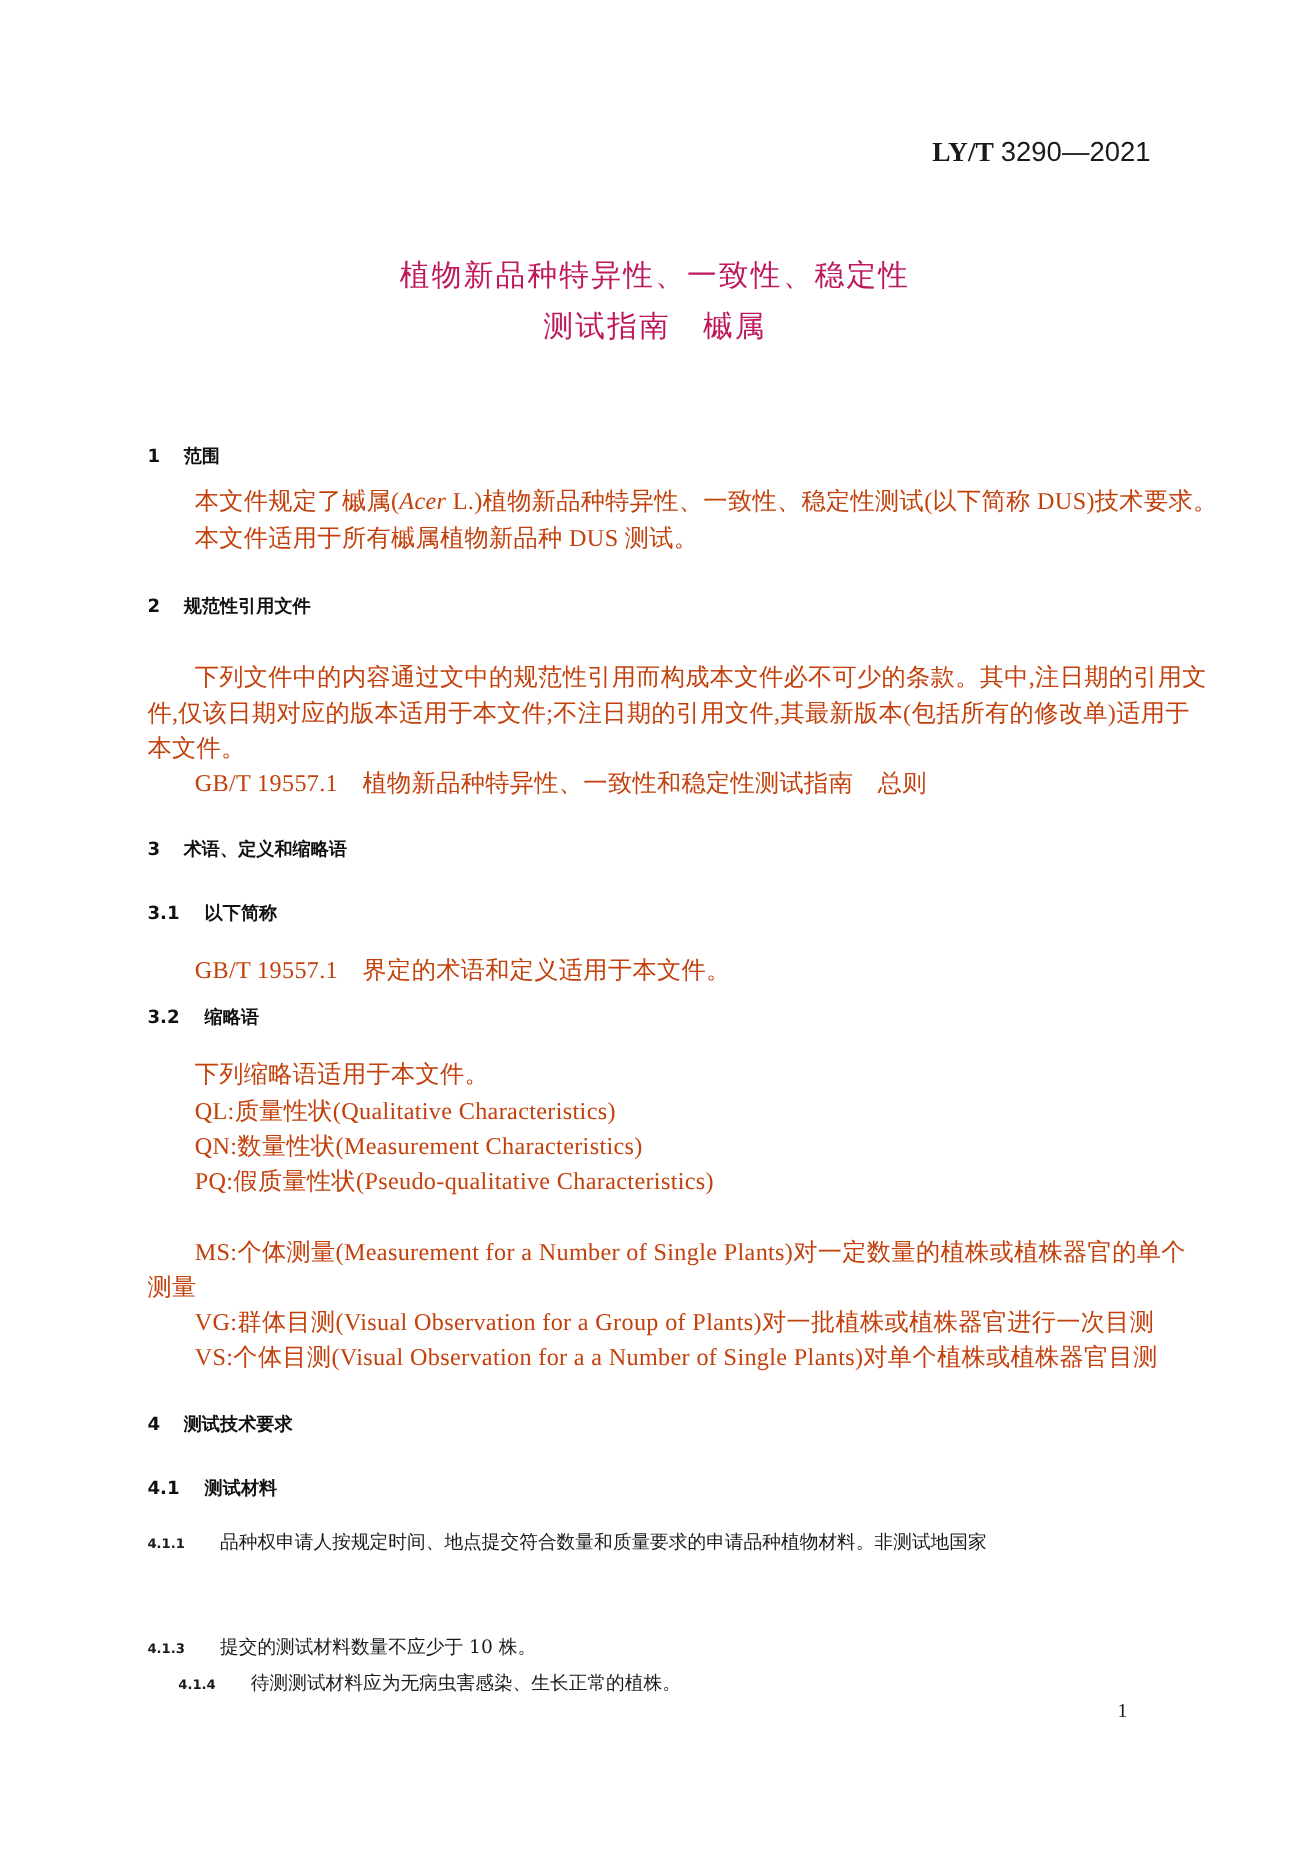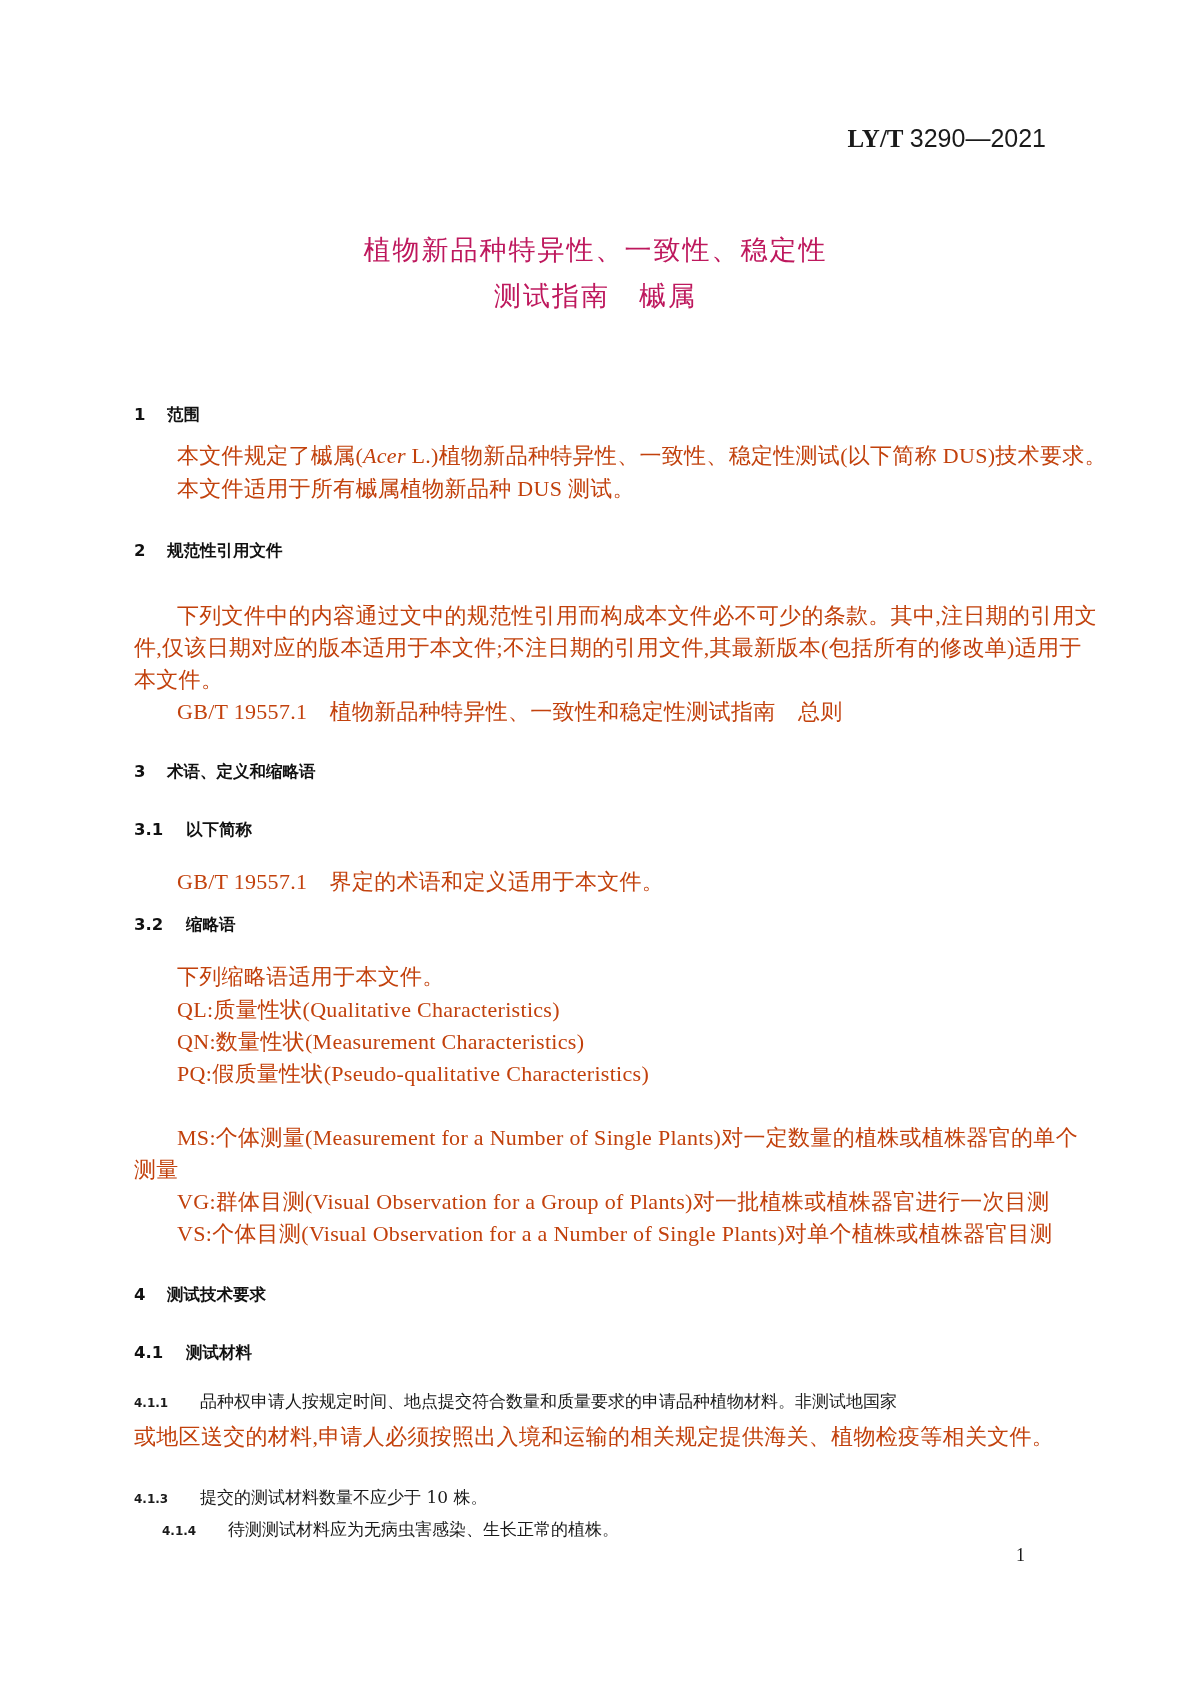--- a/index.html
+++ b/index.html
@@ -71,21 +71,20 @@
   <div class="abs h" style="top:1284px;">
     <span class="num" style="width:33px;">4</span><span>测试技术要求</span>
   </div>
   <div class="abs h" style="top:1342px;">
     <span class="num" style="width:52px;">4.1</span><span>测试材料</span>
   </div>
 
   <div class="abs itm" style="top:1390px;">
     <span class="num">4.1.1</span><span>品种权申请人按规定时间、地点提交符合数量和质量要求的申请品种植物材料。非测试地国家</span>
   </div>
-  <div class="abs body flush" style="top:1422px;">或地区送交的材料,申请人必须按照出入境和运输的相关规定提供海关、植物检疫等相关文件。</div>
   <div class="abs itm" style="top:1486px;">
     <span class="num">4.1.3</span><span>提交的测试材料数量不应少于 10 株。</span>
   </div>
   <div class="abs itm" style="top:1518px;margin-left:28px;">
     <span class="num">4.1.4</span><span>待测测试材料应为无病虫害感染、生长正常的植株。</span>
   </div>
 
   <div class="abs pageno" style="top:1545px;">1</div>
 </div>
 

